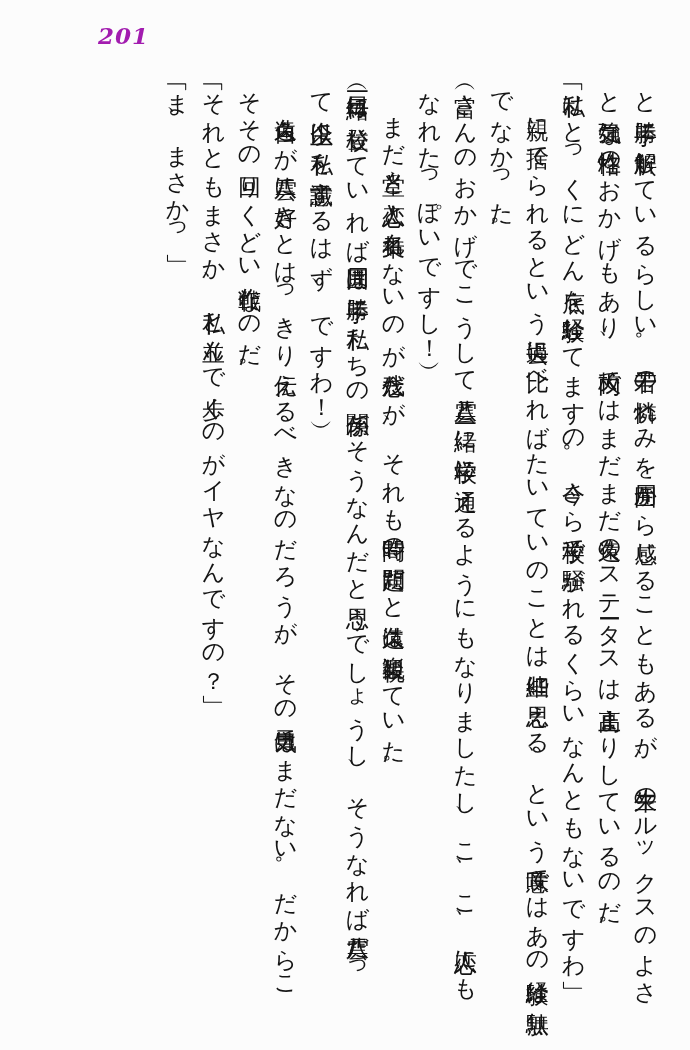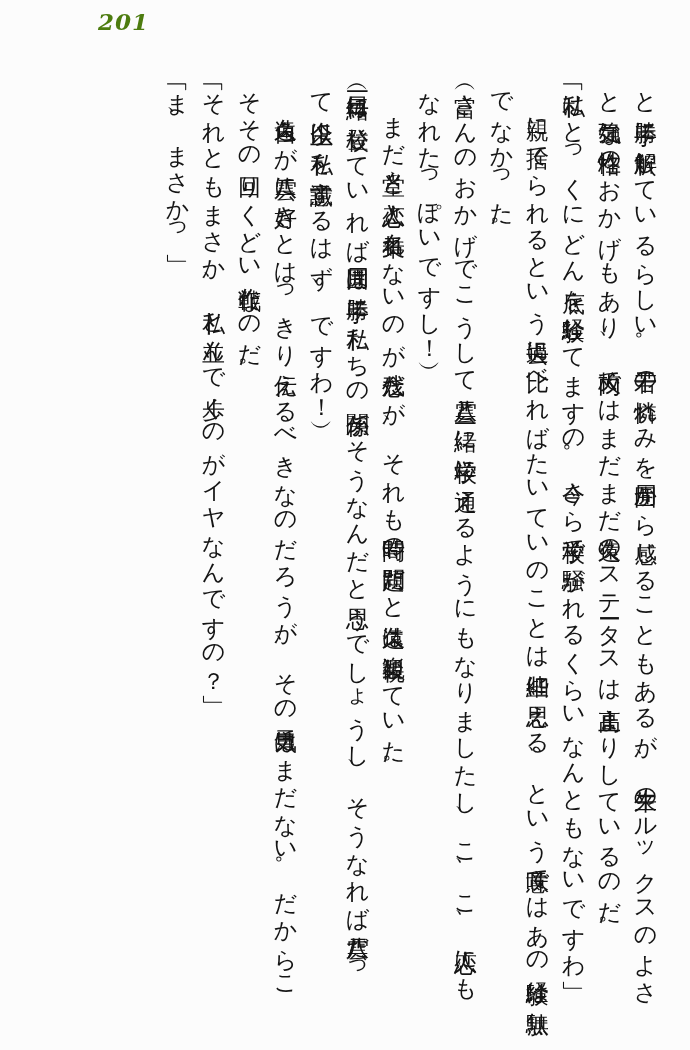--- a/index.html
+++ b/index.html
@@ -11,27 +11,27 @@
     position: relative;
     width: 690px;
     height: 1050px;
     background: #fcfcfc;
     overflow: hidden;
     font-family: "DejaVu Serif", "Liberation Serif", serif;
     color: #141414;
   }
   .page-number {
     position: absolute;
-    top: 8px;
+    top: 22px;
     left: 98px;
     font-size: 23px;
     font-style: italic;
     font-weight: 600;
     letter-spacing: 1px;
-    color: #4d7c0f;
+    color: #a21caf;
     text-align: center;
   }
   .text-area {
     position: absolute;
     top: 76px;
     right: 26px;
     height: 924px;
     writing-mode: vertical-rl;
     -webkit-writing-mode: vertical-rl;
     text-orientation: mixed;

